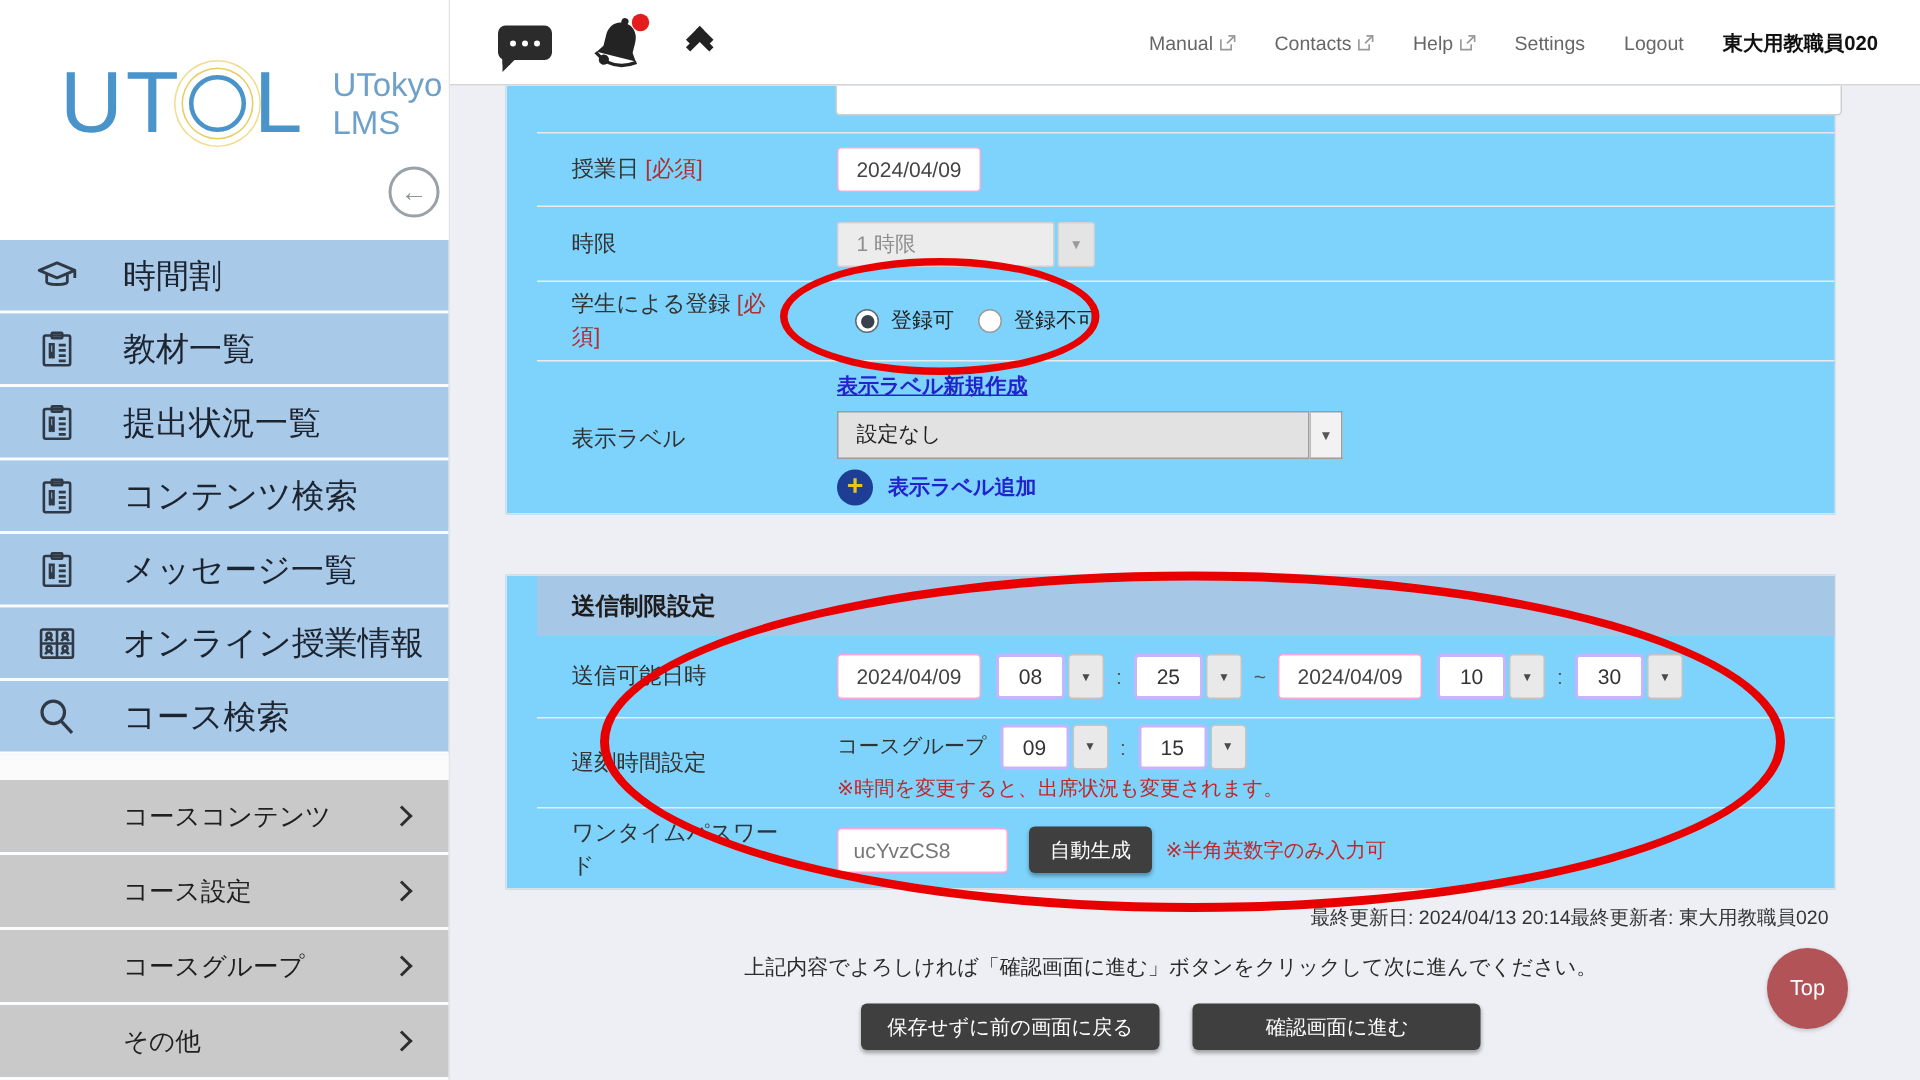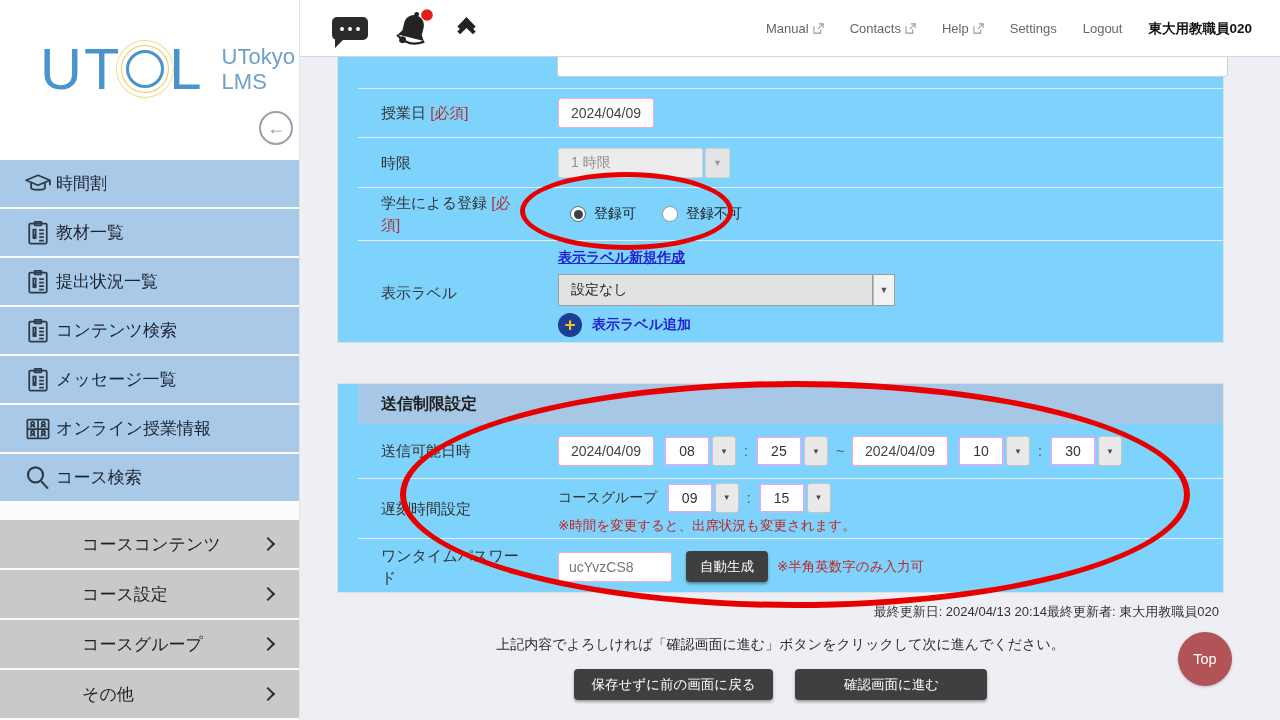--- a/index.html
+++ b/index.html
@@ -16,21 +16,21 @@
   .logo-o { width:38px; height:38px; border:3px solid #4a94cc; border-radius:50%;
     margin:0 5px; box-shadow:0 0 0 4px #fff,0 0 0 5px #eacb63,0 0 0 9px #fff,0 0 0 10px #f2dc8f; }
   .logo-sub { margin-left:18px; color:#6fa0c8; font-size:22px; line-height:1.15; }
   .collapse-btn { position:absolute; left:259px; top:111px; width:34px; height:34px;
     border:2px solid #9aa2a9; border-radius:50%; color:#8d949b; font-size:18px;
     display:flex; align-items:center; justify-content:center; background:#fff; cursor:pointer; }
 
   .menu-item { height:49px; background:#a9c9e9; border-bottom:2px solid #fbfcfd;
     display:flex; align-items:center; padding-left:20px; cursor:pointer; }
   .menu-item .micon { width:36px; display:flex; justify-content:center; color:#2f3a46; }
-  .menu-item .mlabel { font-size:17px; color:#1c2430; font-weight:500; }
+  .menu-item .mlabel { margin-left:26px; font-size:22px; color:#1c2430; font-weight:500; }
   .menu-gap { height:17px; background:#fbfbfc; }
   .submenu-item { height:50px; background:#c9c9c9; border-bottom:2px solid #fbfcfd;
     display:flex; align-items:center; padding-left:82px; cursor:pointer; }
   .submenu-item .slabel { flex:1; font-size:17px; color:#1f1f1f; font-weight:500; }
   .submenu-item .chev { width:10px; height:10px; border-top:2px solid #2e2e2e;
     border-right:2px solid #2e2e2e; transform:rotate(45deg); margin-right:26px; }
 
   
   .topbar { position:absolute; left:300px; top:0; width:980px; height:57px; background:#fff;
     border-bottom:1px solid #d5d5d5; z-index:2; }
@@ -81,21 +81,21 @@
   .sel .sarrow { width:25px; height:30px; margin-left:2px; border:1px solid #d2d2d2;
     background:#e4e4e4; color:#9a9a9a; font-size:9px; display:flex; align-items:center;
     justify-content:center; border-radius:2px; }
   .sel2 { display:inline-flex; }
   .sel2 .sbody { width:315px; height:32px; border:1px solid #9c9c9c; background:#e2e2e2;
     color:#1e1e1e; font-size:14px; display:flex; align-items:center; padding-left:12px; }
   .sel2 .sarrow { width:22px; height:32px; border:1px solid #9c9c9c; border-left:1px solid #bbb;
     background:#f2f2f2; color:#555; font-size:9px; display:flex; align-items:center;
     justify-content:center; cursor:pointer; }
 
-  .radio-group { display:flex; align-items:flex-start; gap:26px; padding-left:12px; }
+  .radio-group { display:flex; align-items:flex-start; gap:16px; padding-left:12px; }
   .radio-opt { display:flex; align-items:center; gap:8px; cursor:pointer; }
   .radio { width:16px; height:16px; border-radius:50%; border:1px solid #9a9a9a; background:#fff;
     display:flex; align-items:center; justify-content:center; }
   .radio.on { border-color:#5f6a75; }
   .radio.on::after { content:""; width:9px; height:9px; border-radius:50%; background:#39424c; }
   .radio-label { font-size:14px; color:#222; }
 
   .link-blue { color:#2323cc; font-weight:bold; font-size:14px; cursor:pointer; }
   .u { text-decoration:underline; }
   .col { display:flex; flex-direction:column; justify-content:center; gap:7px; }

